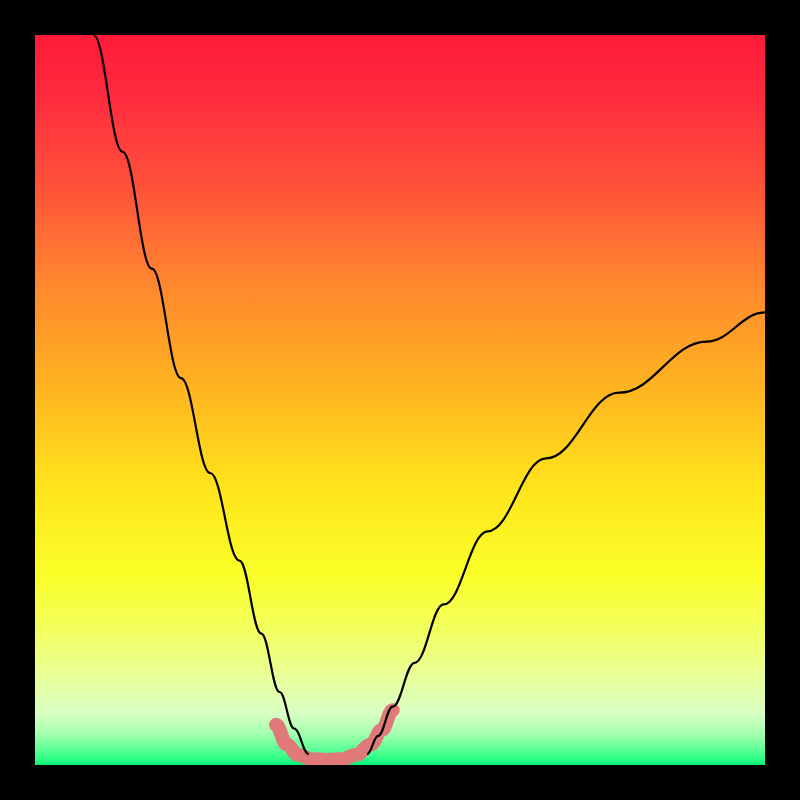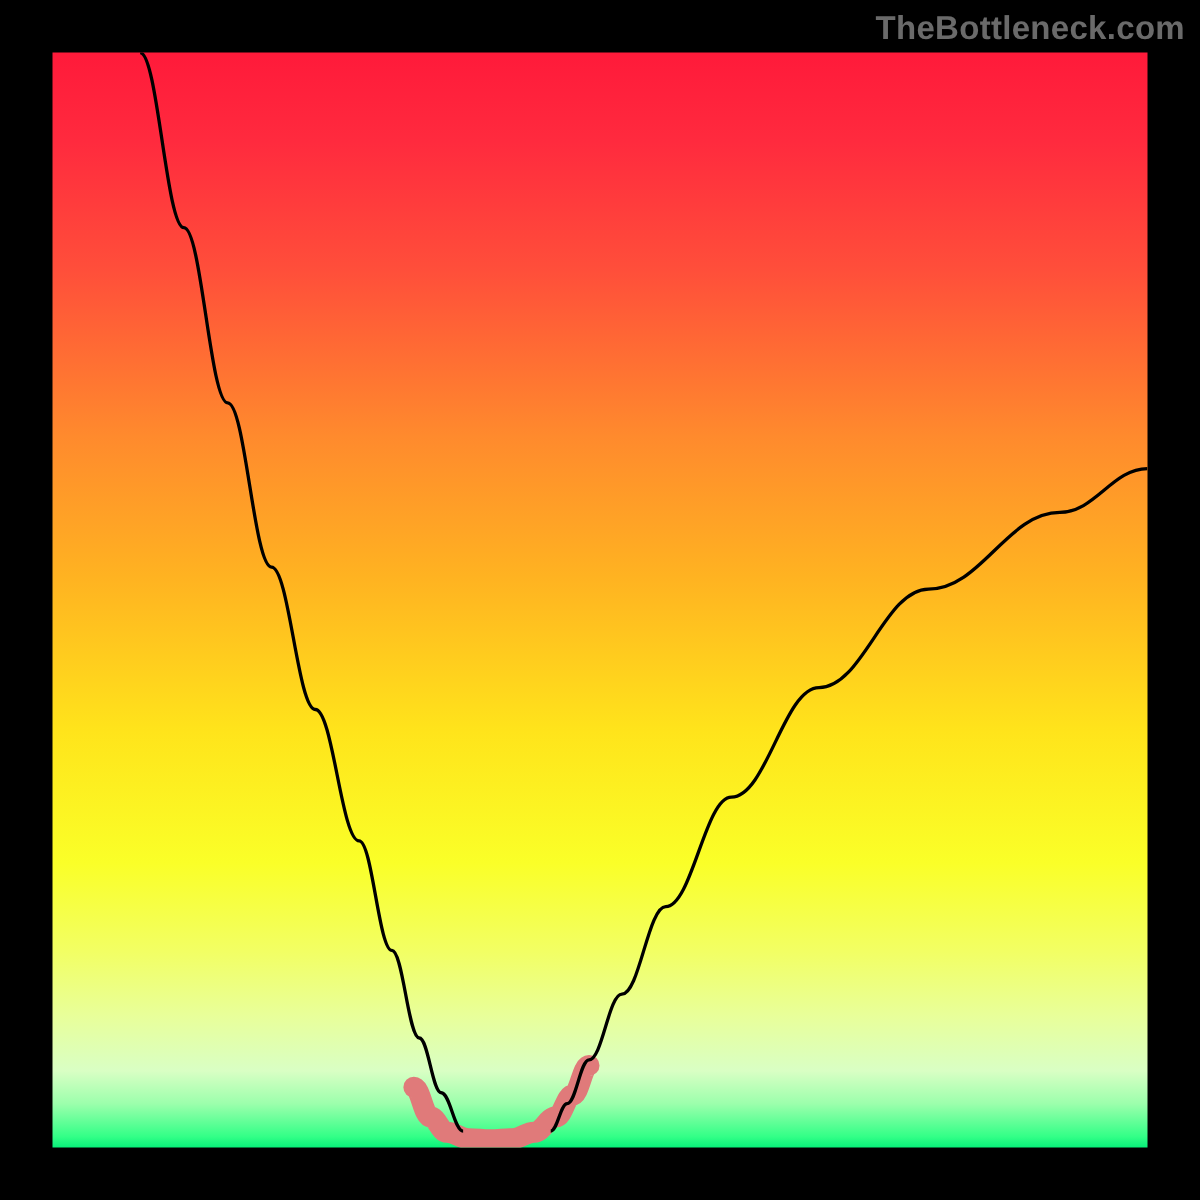--- a/index.html
+++ b/index.html
@@ -75,14 +75,13 @@
 <body>
 
 <div class="frame">
   <div class="plot-area">
     <svg class="curves" viewBox="0 0 730 730" preserveAspectRatio="none">
       <path id="trough-path" class="trough" d="M 240.9 689.85 C 245.28 689.85, 247.47 709.56, 251.85 709.56 C 256.23 709.56, 258.42 719.78, 262.8 719.78 C 268.64 719.78, 271.56 724.16, 277.4 724.16 C 283.24 724.16, 286.15999999999997 724.89, 292 724.89 C 297.84 724.89, 300.76 724.16, 306.59999999999997 724.16 C 312.44 724.16, 315.35999999999996 719.78, 321.2 719.78 C 327.04 719.78, 329.96 709.56, 335.8 709.56 C 340.18 709.56, 342.37 694.96, 346.75 694.96 C 351.13 694.96, 353.32 675.25, 357.7 675.25"></path>
       <path id="left-path" class="curve" d="M 58.4 0 C 70.08 0, 75.91999999999999 116.80000000000007, 87.6 116.80000000000007 C 99.28 116.80000000000007, 105.11999999999999 233.59999999999997, 116.8 233.59999999999997 C 128.48 233.59999999999997, 134.32 343.09999999999997, 146 343.09999999999997 C 157.68 343.09999999999997, 163.51999999999998 438, 175.2 438 C 186.88 438, 192.72 525.6, 204.4 525.6 C 213.16 525.6, 217.54000000000002 598.6, 226.3 598.6 C 233.60000000000002 598.6, 237.25 657, 244.55 657 C 250.39 657, 253.31 693.5, 259.15 693.5 C 264.99 693.5, 267.90999999999997 719.05, 273.75 719.05"></path>
       <path id="right-path" class="curve" d="M 332.15000000000003 719.05 C 336.53000000000003 719.05, 338.71999999999997 700.8, 343.09999999999997 700.8 C 348.94 700.8, 351.85999999999996 671.6, 357.7 671.6 C 366.46 671.6, 370.84000000000003 627.8, 379.6 627.8 C 391.28000000000003 627.8, 397.12 569.4, 408.8 569.4 C 426.32 569.4, 435.08000000000004 496.4, 452.6 496.4 C 475.96 496.4, 487.64 423.40000000000003, 510.99999999999994 423.40000000000003 C 540.1999999999999 423.40000000000003, 554.8 357.7, 584 357.7 C 619.04 357.7, 636.5600000000001 306.6, 671.6 306.6 C 694.96 306.6, 706.64 277.4, 730 277.4"></path>
     </svg>
   </div>
-  <div class="watermark">TheBottleneck.com</div>
 </div>
 
 </body></html>

